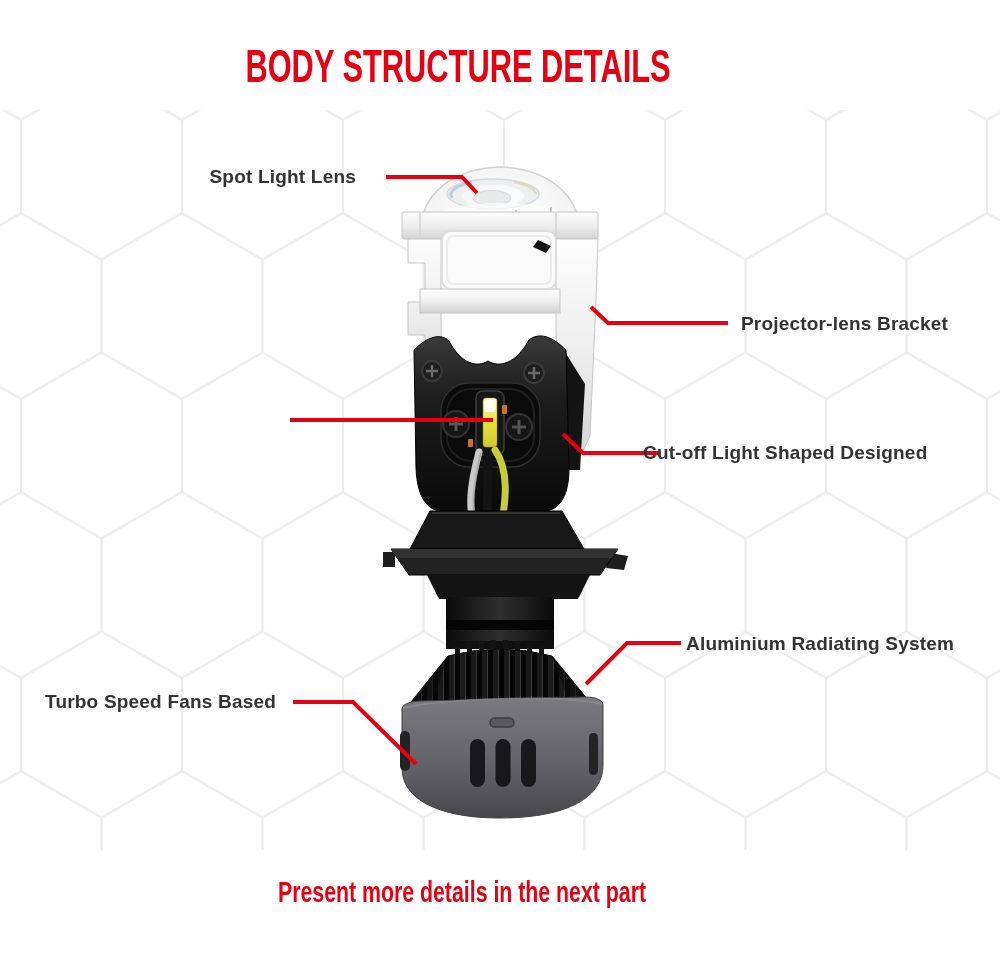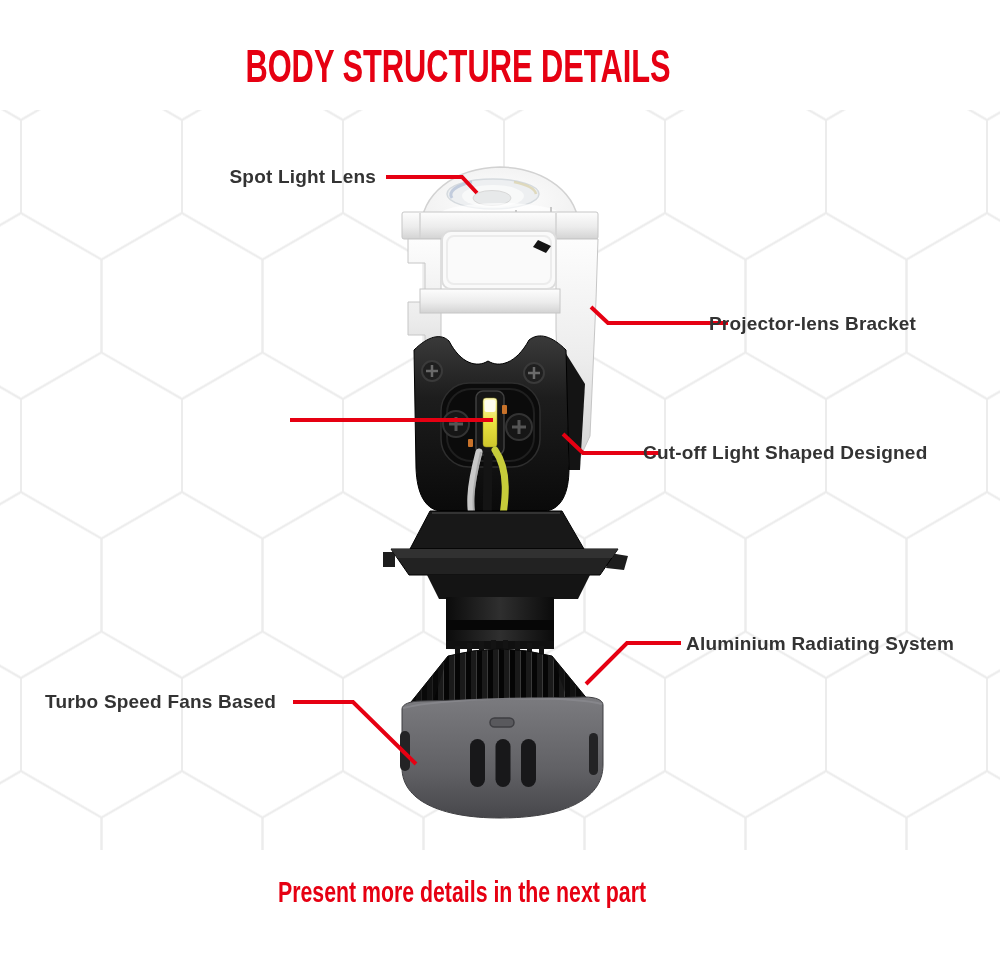--- a/index.html
+++ b/index.html
@@ -26,22 +26,22 @@
     position:absolute;left:462px;top:892px;
     transform:translate(-50%,-50%) scaleX(0.71);
     font-size:30px;font-weight:bold;
     color:var(--accent);white-space:nowrap;
   }
   .callout{
     position:absolute;
     font-size:19px;font-weight:bold;line-height:24px;
     color:var(--label);white-space:nowrap;letter-spacing:0.2px;
   }
-  .co-spot{right:624px;top:165px;text-align:right;}
-  .co-bracket{left:709px;top:312px;}
+  .co-spot{right:644px;top:165px;text-align:right;}
+  .co-bracket{left:741px;top:312px;}
   .co-chip{left:45px;top:409px;}
   .co-cutoff{left:643px;top:441px;}
   .co-alu{left:686px;top:632px;}
   .co-turbo{left:45px;top:690px;}
   .redline{stroke:var(--accent);stroke-width:4;fill:none;}
 </style>
 </head>
 <body>
 
 <div class="stage">

